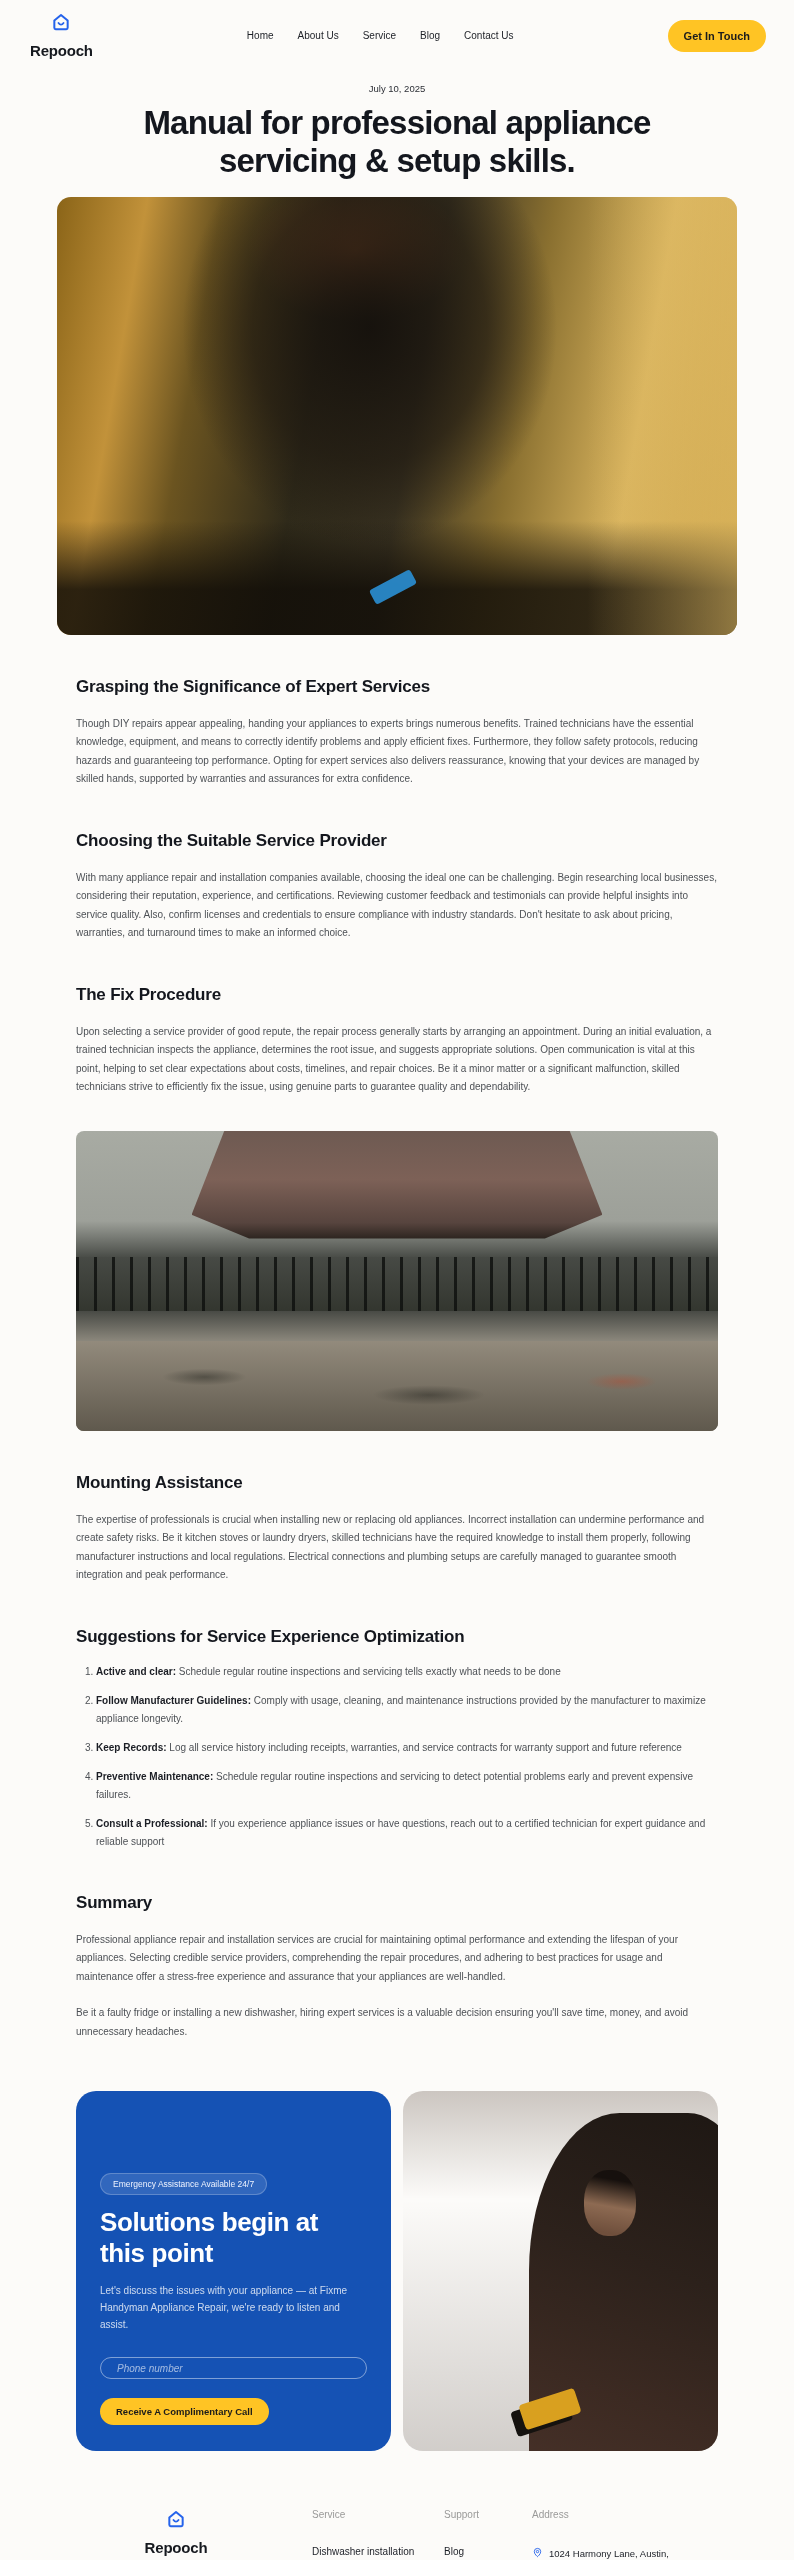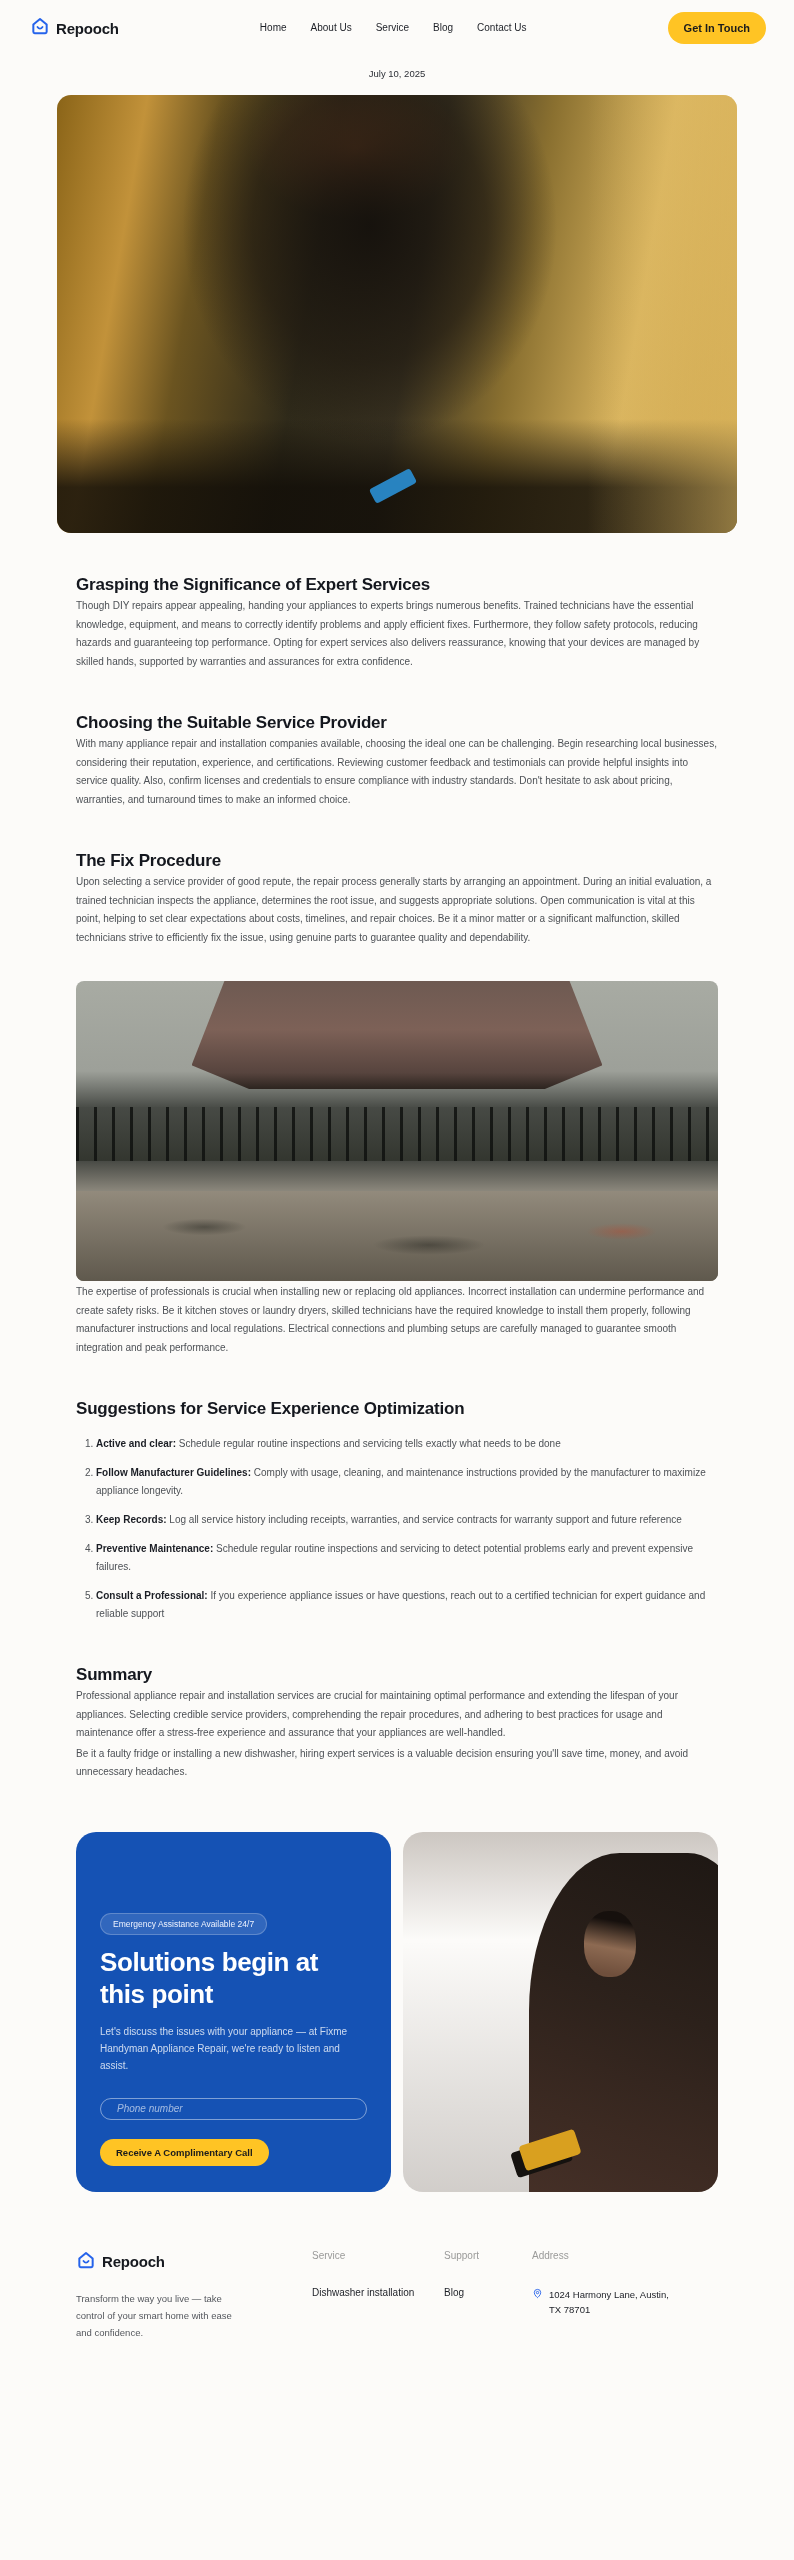--- a/index.html
+++ b/index.html
@@ -1,21 +1,21 @@
 <!DOCTYPE html>
 <html><head>
 <meta charset="utf-8">
 <style>
   * { margin:0; padding:0; box-sizing:border-box; }
   html,body { background:#fcfbf9; font-family:"Liberation Sans", sans-serif; color:#16191f; }
   .page { width:794px; margin:0 auto; background:#fcfbf9; overflow:hidden; }
 
   
   header { display:flex; align-items:center; justify-content:space-between; padding:12px 28px 10px 30px; }
-  .logo { display:flex; align-items:center; gap:6px; }
+  .logo { display:flex; align-items:center; gap:6px;flex-direction:column; }
   .logo .name { font-size:15px; font-weight:700; letter-spacing:-0.2px; color:#16191f; }
   nav { display:flex; gap:24px; position:absolute; left:50%; transform:translateX(-50%); }
   .nav-wrap { position:relative; flex:1; height:24px; }
   nav a { font-size:10px; color:#1c1f26; text-decoration:none; line-height:24px; }
   .btn-yellow { background:#ffc424; color:#1c1c1c; border:none; border-radius:999px; cursor:pointer; }
   .header-cta { font-size:11px; font-weight:700; padding:10px 16px; }
 
   
   .date { text-align:center; font-size:9.5px; color:#2c2f36; margin-top:14px; }
   h1.title { text-align:center; font-size:33px; line-height:1.16; letter-spacing:-0.8px; font-weight:700; color:#14171e; width:620px; margin:10px auto 0; }
@@ -23,21 +23,21 @@
     background:linear-gradient(100deg,#8a6418 0%, #c2923a 12%, #6b5420 22%, #2f2a1a 38%, #3a3322 52%, #8a7030 66%, #d9b45e 82%, #c69c3f 100%); }
   .hero-img .l1 { position:absolute; inset:0; background:radial-gradient(ellipse 260px 300px at 46% 30%, rgba(20,16,12,0.92) 0%, rgba(30,24,16,0.65) 45%, transparent 72%); }
   .hero-img .l2 { position:absolute; inset:0; background:radial-gradient(ellipse 180px 120px at 44% 12%, rgba(146,84,44,0.9) 0%, transparent 60%); }
   .hero-img .l3 { position:absolute; left:0; bottom:0; width:100%; height:26%; background:linear-gradient(180deg, transparent, rgba(18,14,8,0.85) 60%); }
   .hero-img .l4 { position:absolute; left:46%; bottom:9%; width:46px; height:16px; background:#2a8fd4; transform:rotate(-28deg); border-radius:3px; opacity:.9; }
   .hero-img .l5 { position:absolute; right:0; top:0; width:22%; height:100%; background:linear-gradient(90deg, transparent, rgba(226,190,105,0.55)); }
 
   
   .article { width:642px; margin:0 auto; }
   h2.sec { font-size:17px; font-weight:700; letter-spacing:-0.2px; color:#14171e; margin-top:42px; }
-  p.body { font-size:10px; line-height:1.85; color:#4d5156; margin-top:2px; }
+  p.body { font-size:10px; line-height:1.85; color:#4d5156; margin-top:18px; }
 
   .img2 { width:642px; height:300px; margin:34px auto 0; border-radius:8px; position:relative; overflow:hidden;
     background:linear-gradient(180deg,#a8aba3 0%, #9da099 30%, #4a4d48 42%, #3b3e3a 58%, #8b877c 70%, #6e6a60 100%); }
   .img2 .hood { position:absolute; top:0; left:18%; width:64%; height:36%;
     background:linear-gradient(180deg,#6e5a52 0%, #7d6157 45%, #57443e 85%, #2c241f 100%); clip-path:polygon(8% 0, 92% 0, 100% 78%, 86% 100%, 14% 100%, 0 78%); }
   .img2 .tools { position:absolute; top:42%; left:0; width:100%; height:18%;
     background:repeating-linear-gradient(90deg, rgba(15,17,15,0.85) 0 3px, transparent 3px 18px), linear-gradient(180deg,#474a45,#33362f); }
   .img2 .bench { position:absolute; bottom:0; left:0; width:100%; height:30%;
     background:linear-gradient(180deg, rgba(210,205,190,0.25), rgba(40,38,30,0.35)),
       radial-gradient(ellipse 60px 12px at 20% 40%, rgba(25,25,20,0.6), transparent 70%),
@@ -103,20 +103,21 @@
         <a href="#">About Us</a>
         <a href="#">Service</a>
         <a href="#">Blog</a>
         <a href="#">Contact Us</a>
       </nav>
     </div>
     <button class="btn-yellow header-cta">Get In Touch</button>
   </header>
 
   <div class="date">July 10, 2025</div>
+  <h1 class="title">Manual for professional appliance servicing &amp; setup skills.</h1>
   <div class="hero-img">
     <div class="l2"></div>
       <div class="l1"></div>
       <div class="l3"></div>
       <div class="l5"></div>
       <div class="l4"></div>
   </div>
 
   <div class="article">
 
@@ -128,20 +129,21 @@
 
     <h2 class="sec">The Fix Procedure</h2>
     <p class="body">Upon selecting a service provider of good repute, the repair process generally starts by arranging an appointment. During an initial evaluation, a trained technician inspects the appliance, determines the root issue, and suggests appropriate solutions. Open communication is vital at this point, helping to set clear expectations about costs, timelines, and repair choices. Be it a minor matter or a significant malfunction, skilled technicians strive to efficiently fix the issue, using genuine parts to guarantee quality and dependability.</p>
 
     <div class="img2">
       <div class="hood"></div>
         <div class="tools"></div>
         <div class="bench"></div>
     </div>
 
+    <h2 class="sec">Mounting Assistance</h2>
     <p class="body">The expertise of professionals is crucial when installing new or replacing old appliances. Incorrect installation can undermine performance and create safety risks. Be it kitchen stoves or laundry dryers, skilled technicians have the required knowledge to install them properly, following manufacturer instructions and local regulations. Electrical connections and plumbing setups are carefully managed to guarantee smooth integration and peak performance.</p>
 
     <h2 class="sec">Suggestions for Service Experience Optimization</h2>
     <ol class="tips">
       <li><b>Active and clear:</b><span> Schedule regular routine inspections and servicing tells exactly what needs to be done</span></li>
       <li><b>Follow Manufacturer Guidelines:</b><span> Comply with usage, cleaning, and maintenance instructions provided by the manufacturer to maximize appliance longevity.</span></li>
       <li><b>Keep Records:</b><span> Log all service history including receipts, warranties, and service contracts for warranty support and future reference</span></li>
       <li><b>Preventive Maintenance:</b><span> Schedule regular routine inspections and servicing to detect potential problems early and prevent expensive failures.</span></li>
       <li><b>Consult a Professional:</b><span> If you experience appliance issues or have questions, reach out to a certified technician for expert guidance and reliable support</span></li>
     </ol>

